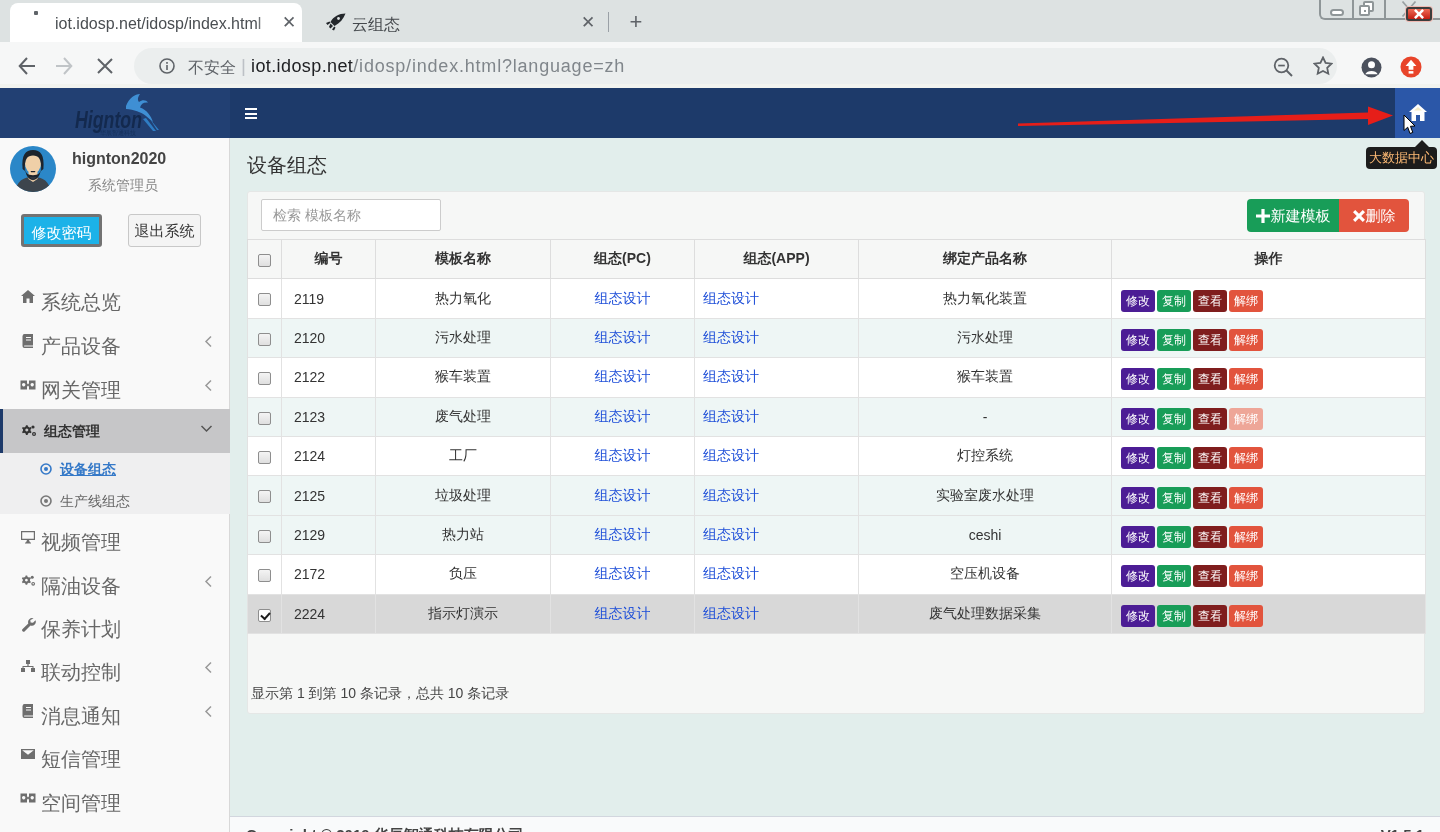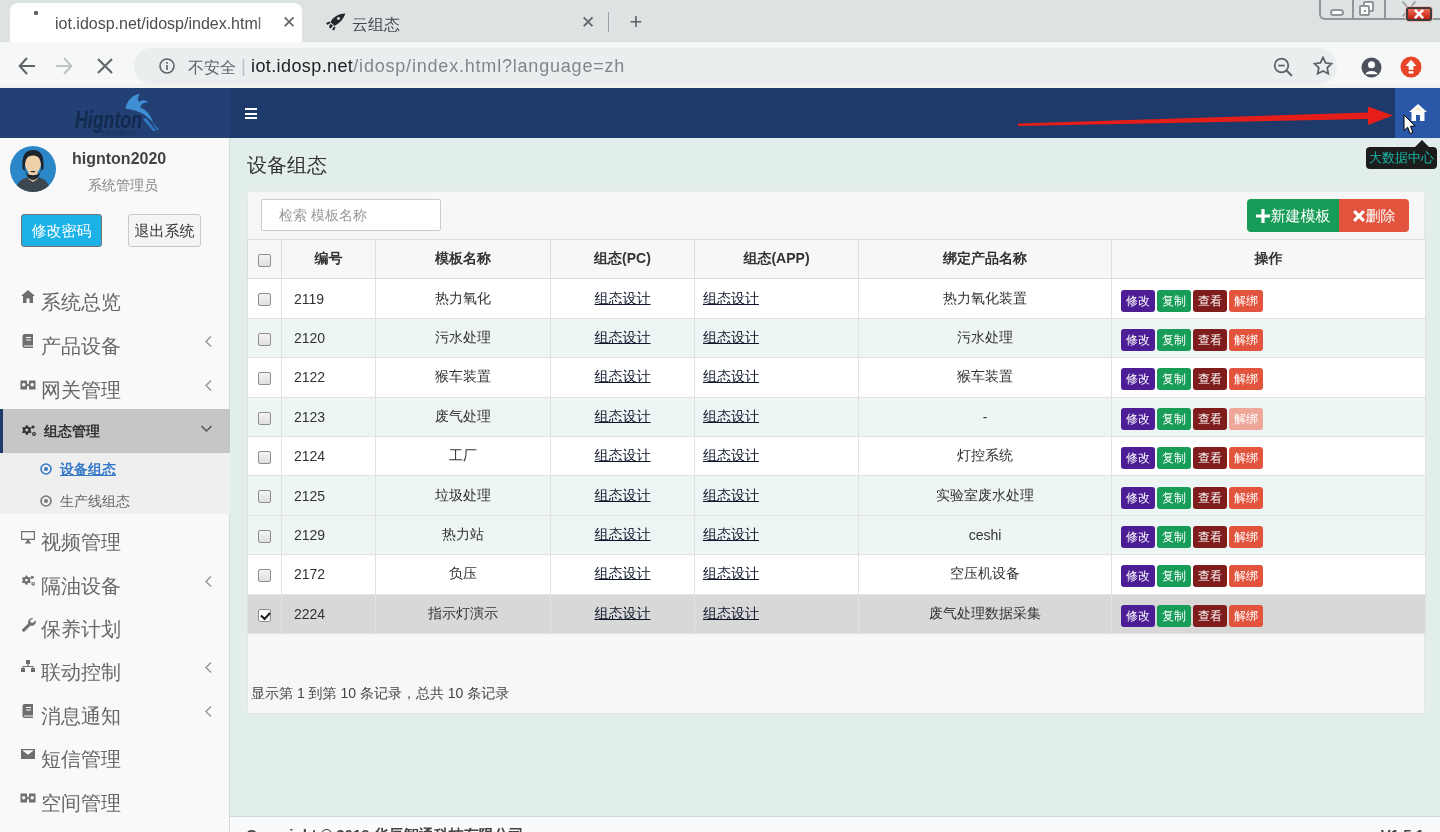--- a/index.html
+++ b/index.html
@@ -26,60 +26,60 @@
 #omni { position:absolute; left:134px; top:48px; width:1203px; height:36px; background:#ebeeee; border-radius:18px; }
 .tico { position:absolute; color:#5f6368; }
 
 
 #navbar { position:absolute; left:230px; top:88px; width:1210px; height:50px; background:#1d3a6a; }
 #logo { position:absolute; left:0; top:88px; width:230px; height:50px; background:#224073; }
 #homebtn { position:absolute; left:1395px; top:88px; width:45px; height:50px; background:#2b57a8; }
 #hamb { position:absolute; left:245px; top:108px; width:12px; height:11px; }
 #hamb div { height:2px; background:#fff; margin-bottom:2.5px; }
 
-#tooltip { position:absolute; z-index:60; left:1366px; top:147px; width:71px; height:22px; background:#1c1c1c; border-radius:4px; color:#14b8a6; font-size:13px; text-align:center; line-height:22px; }
+#tooltip { position:absolute; z-index:60; left:1366px; top:147px; width:71px; height:22px; background:#1c1c1c; border-radius:4px; color:#fdba74; font-size:13px; text-align:center; line-height:22px; }
 #tipcaret { position:absolute; z-index:60; left:1414px; top:140px; width:0; height:0; border-left:8px solid transparent; border-right:8px solid transparent; border-bottom:8px solid #1c1c1c; }
 
 
 #sidebar { position:absolute; left:0; top:138px; width:230px; height:694px; background:#f9f9f9; border-right:1px solid #d8d8d8; }
 #uname { position:absolute; left:72px; top:150px; font-size:16px; font-weight:bold; color:#444; }
 #urole { position:absolute; left:88px; top:177px; font-size:14px; color:#888; }
-#btnpwd { position:absolute; left:21px; top:214px; width:81px; height:33px; background:#1cb2e8; border:1px solid #737373; border-radius:3px; color:#fff; font-size:15px; text-align:center; line-height:31px; }
+#btnpwd { position:absolute; left:21px; top:214px; width:81px; height:33px; background:#1cb2e8; border:3px solid #737373; border-radius:3px; color:#fff; font-size:15px; text-align:center; line-height:31px; }
 #btnout { position:absolute; left:128px; top:214px; width:73px; height:33px; background:#f4f4f4; border:1px solid #c8c8c8; border-radius:3px; color:#333; font-size:15px; text-align:center; line-height:31px; }
 
 .mi { position:absolute; left:0; width:230px; height:44px; font-size:20px; color:#676767; }
 .mi .t { position:absolute; left:41px; top:14px; }
 .mi .ic { position:absolute; left:20px; top:14px; width:16px; height:16px; }
 .mi .ch { position:absolute; right:18px; top:16px; }
 #mi-active { position:absolute; left:0; top:409px; width:230px; height:44px; background:#c6c6c8; border-left:3px solid #1d3a6a; color:#333; font-size:14px; }
 #submenu { position:absolute; left:0; top:453px; width:230px; height:61px; background:#efeff0; }
 .smi { position:absolute; left:0; width:230px; height:30px; font-size:14px; }
 
 
 #content { position:absolute; left:230px; top:138px; width:1210px; height:678px; background:#e2eeec; }
 #ctitle { position:absolute; left:247px; top:152px; font-size:20px; color:#333; }
 #box { position:absolute; left:247px; top:191px; width:1178px; height:523px; background:#f6f7f6; border:1px solid #e5e7e6; border-radius:3px; }
-#search { position:absolute; left:261px; top:199px; width:180px; height:32px; background:#fff; border:1px solid #ccc; border-radius:2px; font-size:14px; color:#999; line-height:30px; padding-left:17px; }
+#search { position:absolute; left:261px; top:199px; width:180px; height:32px; background:#fff; border:1px solid #ccc; border-radius:2px; font-size:14px; color:#999; line-height:30px; padding-left:11px; }
 #btn-new { position:absolute; left:1247px; top:199px; width:92px; height:33px; background:#189d58; border-radius:4px 0 0 4px; color:#fff; font-size:15px; text-align:center; line-height:33px; }
 #btn-del { position:absolute; left:1339px; top:199px; width:70px; height:33px; background:#e2543d; border-radius:0 4px 4px 0; color:#fff; font-size:15px; text-align:center; line-height:33px; }
 
 table#tbl { position:absolute; left:247px; top:239px; width:1178px; border-collapse:collapse; table-layout:fixed; font-size:14px; color:#333; }
 #tbl th { border:1px solid #ddd; font-weight:bold; height:38px; text-align:center; background:#f6f7f6; }
 #tbl td { border:1px solid #e2e2e2; border-top:1px solid #ddd; height:39px; text-align:center; }
 #tbl tr.alt td { background:#eef6f5; }
 #tbl tr.plain td { background:#fff; }
 #tbl tr.sel td { background:#d8d8d8; }
 #tbl td.num { text-align:left; padding-left:12px; }
 #tbl tr { height:39.4px; }
 .cb { display:inline-block; position:relative; width:13px; height:13px; border:1px solid #8e8e8e; border-radius:2px; background:linear-gradient(#f4f4f4,#dfdfdf); vertical-align:middle; }
 .cb.ck { background:#fdfdfd; }
 .cb.ck::after { content:''; position:absolute; left:2px; top:2.5px; width:7px; height:4px; border-left:2px solid #1c1c1c; border-bottom:2px solid #1c1c1c; transform:rotate(-48deg); }
 .bn { position:relative; top:2px; }
 #tbl td.lft { text-align:left; padding-left:8px; }
-#tbl a { color:#0f172a; text-decoration:underline; }
+#tbl a { color:#1d4ed8; }
 .bn { display:inline-block; height:22px; line-height:22px; padding:0 5px; border-radius:3px; color:#fff; font-size:12px; margin:0 1px; }
 .b-edit { background:#4c1d95; }
 .b-copy { background:#189d58; }
 .b-view { background:#7f1d1d; }
 .b-unb { background:#e2543d; }
 .b-unbd { background:#eea698; }
 #pgtext { position:absolute; left:251px; top:685px; font-size:14px; color:#444; }
 
 #footer { position:absolute; left:230px; top:816px; width:1210px; height:16px; background:#f9fafb; border-top:1px solid #d2d6de; }
 #fl { position:absolute; left:16px; top:9px; font-size:15px; font-weight:bold; color:#444; white-space:nowrap; }

